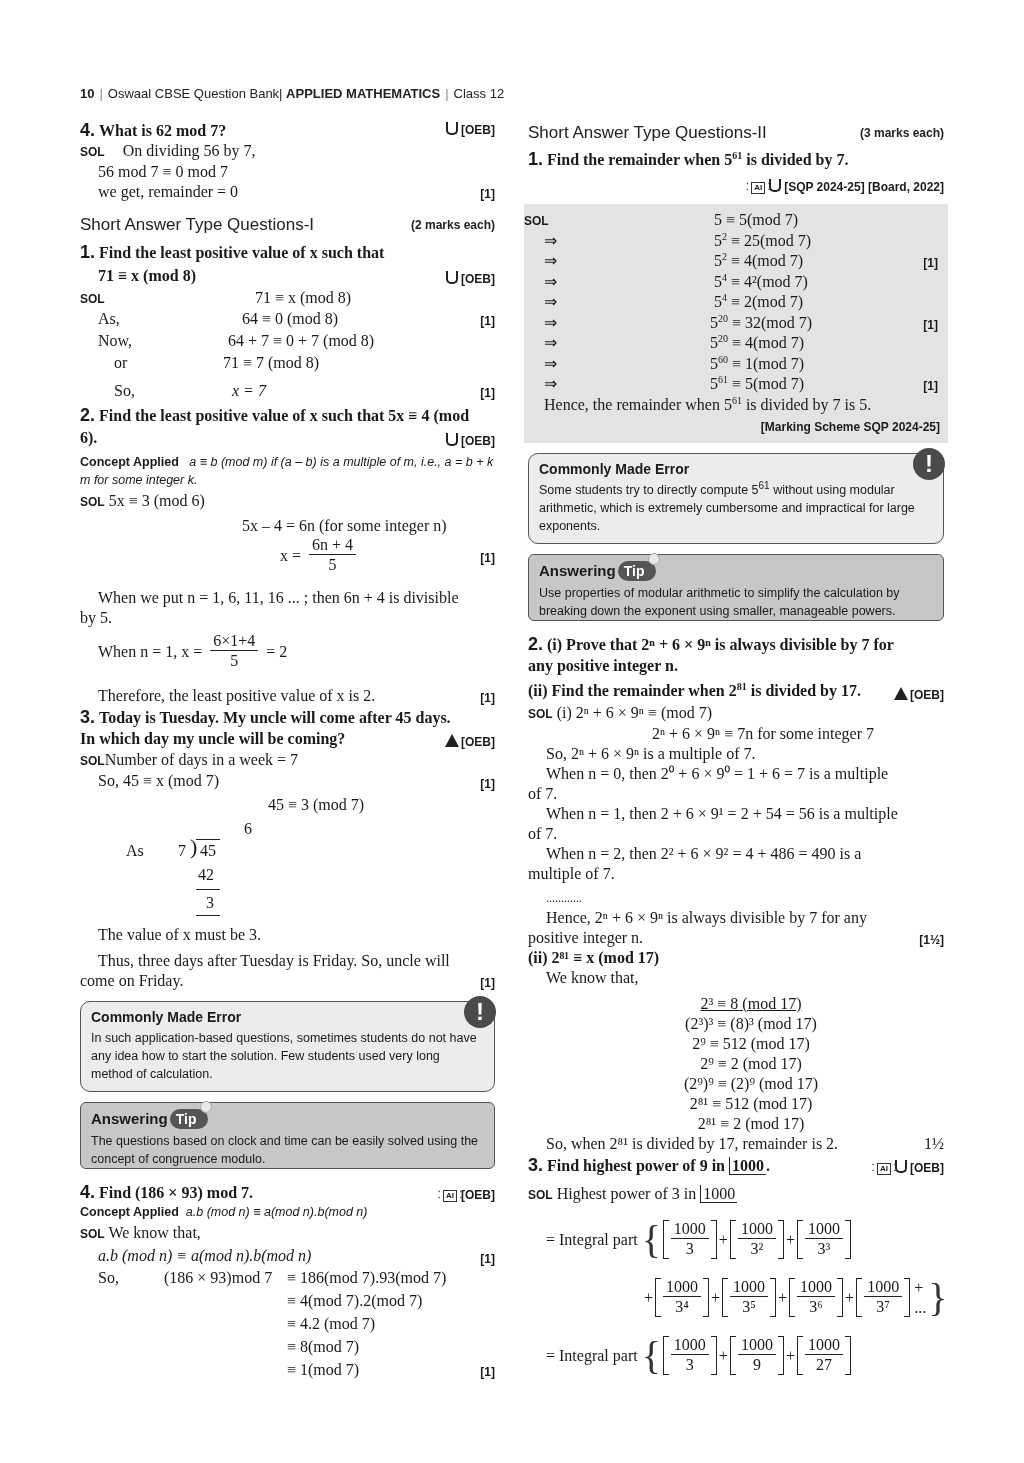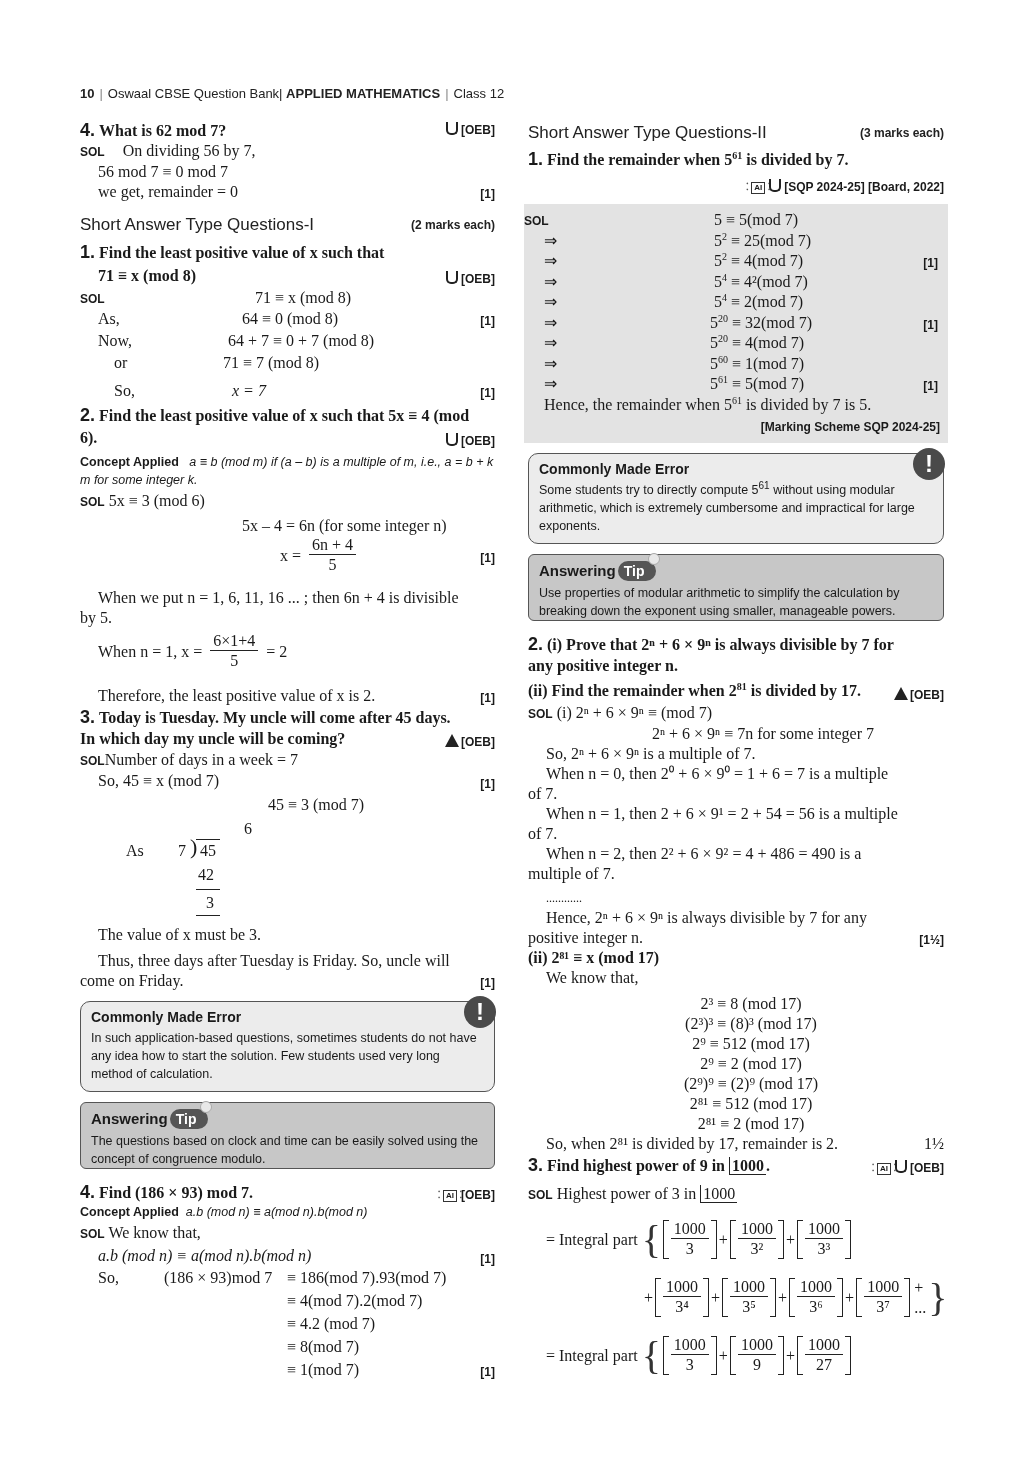--- a/index.html
+++ b/index.html
@@ -214,21 +214,21 @@
     <div class="row" style="padding-left:18px">When n = 1, then 2 + 6 × 9¹ = 2 + 54 = 56 is a multiple</div>
     <div class="row">of 7.</div>
     <div class="row" style="padding-left:18px">When n = 2, then 2² + 6 × 9² = 4 + 486 = 490 is a</div>
     <div class="row">multiple of 7.</div>
     <div class="row" style="padding-left:18px;margin-top:4px;font-size:12px">............</div>
     <div class="row" style="padding-left:18px">Hence, 2ⁿ + 6 × 9ⁿ is always divisible by 7 for any</div>
     <div class="row"><span>positive integer n.</span><span class="mark" style="top:2px">[1½]</span></div>
     <div class="row" style="font-weight:bold">(ii) 2⁸¹ ≡ x (mod 17)</div>
     <div class="row" style="padding-left:18px">We know that,</div>
     <div id="r2-steps" style="margin-top:6px">
-        <div class="row center" style="height: 20px; padding-left: 30px;">2³ ≡ 8 (mod 17)</div>
+        <div class="row center" style="height: 20px; padding-left: 30px; text-decoration: underline;">2³ ≡ 8 (mod 17)</div>
         <div class="row center" style="height: 20px; padding-left: 30px;">(2³)³ ≡ (8)³ (mod 17)</div>
         <div class="row center" style="height: 20px; padding-left: 30px;">2⁹ ≡ 512 (mod 17)</div>
         <div class="row center" style="height: 20px; padding-left: 30px;">2⁹ ≡ 2 (mod 17)</div>
         <div class="row center" style="height: 20px; padding-left: 30px;">(2⁹)⁹ ≡ (2)⁹ (mod 17)</div>
         <div class="row center" style="height: 20px; padding-left: 30px;">2⁸¹ ≡ 512 (mod 17)</div>
         <div class="row center" style="height: 20px; padding-left: 30px;">2⁸¹ ≡ 2 (mod 17)</div>
       </div>
     <div class="row" style="padding-left:18px"><span>So, when 2⁸¹ is divided by 17, remainder is 2.</span><span style="position:absolute;right:0">1½</span></div>
   </div>
 

